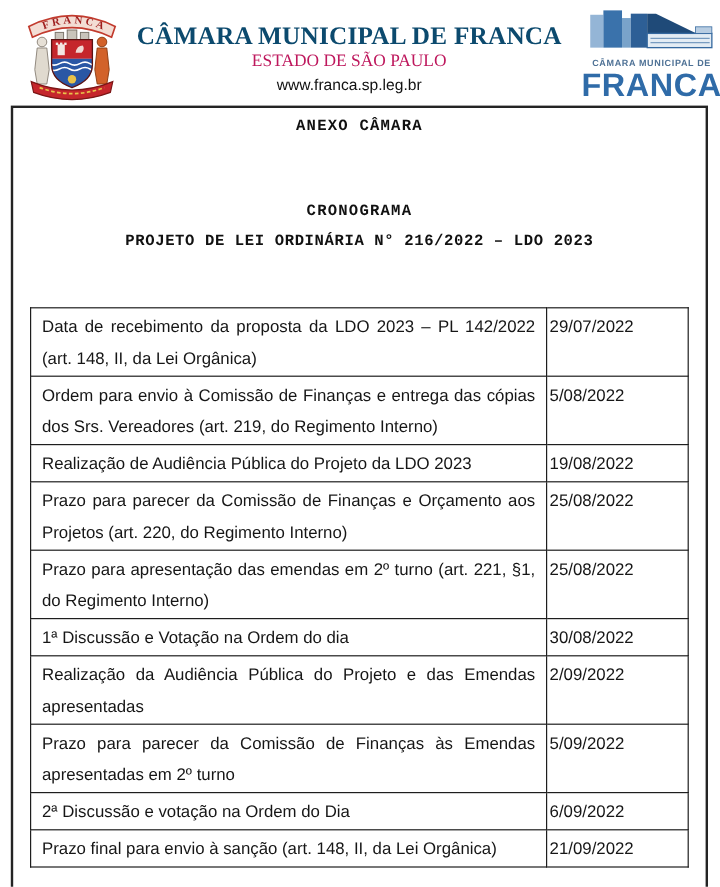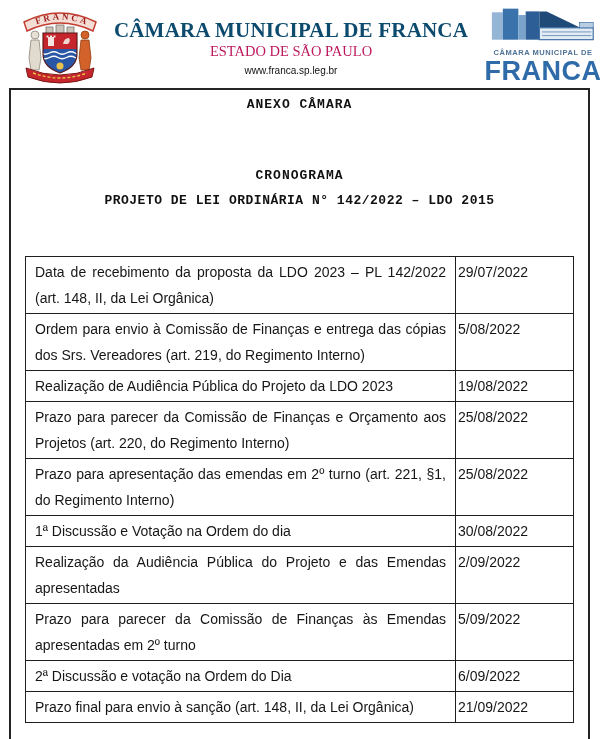--- a/index.html
+++ b/index.html
@@ -25,21 +25,21 @@
     font-family: "Liberation Serif", serif;
     font-weight: bold; font-size: 21px; line-height: 24px;
     letter-spacing: 0.2px; color: #0c4a6e;
   }
   .header-subtitle {
     font-family: "Liberation Serif", serif;
     font-size: 14.5px; line-height: 19px; color: #be185d;
   }
   .header-website {
     font-family: "Liberation Sans", sans-serif;
-    font-size: 10px; line-height: 17px; margin-top: 1px; color: #111;
+    font-size: 13px; line-height: 17px; margin-top: 1px; color: #111;
   }
 
   .logo { position: absolute; left: 484px; top: 5px; width: 118px; text-align: center; }
   .logo-building { width: 118px; height: 42px; display: block; }
   .logo-small {
     font-size: 7.5px; font-weight: bold; letter-spacing: 0.55px;
     color: #4f7296; margin-top: 1px; white-space: nowrap;
   }
   .logo-large {
     font-size: 27px; font-weight: bold; letter-spacing: 0.5px;
@@ -156,21 +156,21 @@
       <rect x="99" y="19" width="15" height="6" fill="#b8cde2" stroke="#34689f" stroke-width="0.7"></rect>
     </svg>
     <div class="logo-small">CÂMARA MUNICIPAL DE</div>
     <div class="logo-large">FRANCA</div>
   </div>
 </div>
 
 <div class="content-box">
   <div class="mono-heading annex-title">ANEXO CÂMARA</div>
   <div class="mono-heading schedule-title">CRONOGRAMA</div>
-  <div class="mono-heading project-title">PROJETO DE LEI ORDINÁRIA N° 142/2022 – LDO 2015</div>
+  <div class="mono-heading project-title">PROJETO DE LEI ORDINÁRIA N° 216/2022 – LDO 2023</div>
 
   <table class="schedule">
     <tbody>
   <tr>
     <td class="desc">Data de recebimento da proposta da LDO 2023 – PL 142/2022 (art. 148, II, da Lei Orgânica)</td>
     <td class="date">29/07/2022</td>
   </tr>
 
   <tr>
     <td class="desc">Ordem para envio à Comissão de Finanças e entrega das cópias dos Srs. Vereadores (art. 219, do Regimento Interno)</td>

